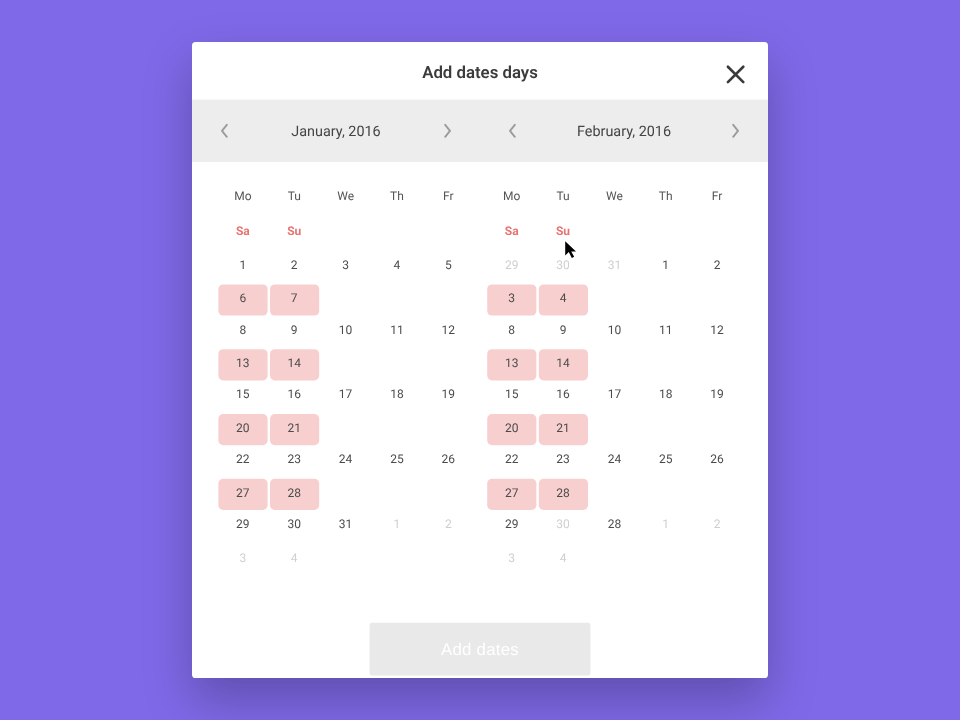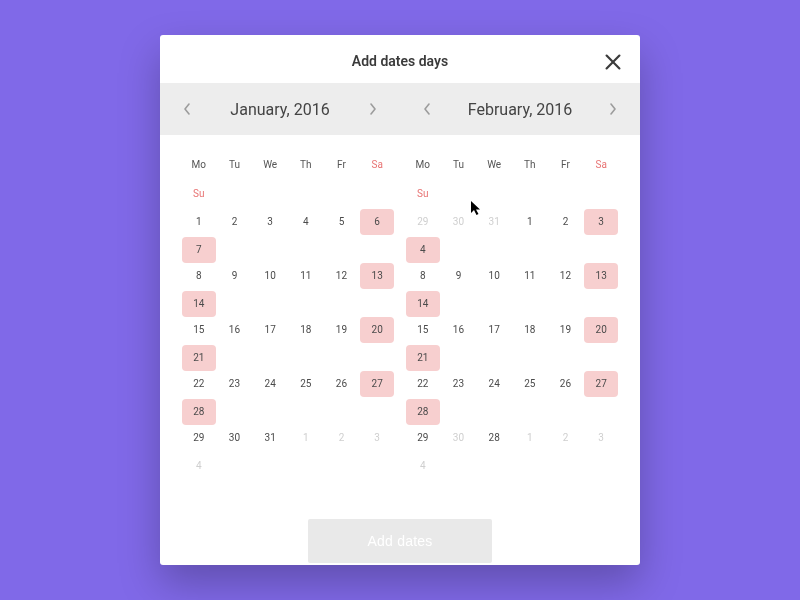--- a/index.html
+++ b/index.html
@@ -56,43 +56,43 @@
     width: 10px;
     height: 14px;
     cursor: pointer;
     color: #9c9c9c;
     display: flex;
     align-items: center;
     justify-content: center;
   }
   .chev svg { width: 8px; height: 12px; }
   .month-label {
-    font-size: 16px;
+    font-size: 12px;
     color: #444;
   }
   .calendars {
     display: flex;
     padding: 18px 22px 10px;
   }
   .cal {
     flex: 1;
   }
   .cal + .cal { margin-left: 12px; }
   .dow-row, .week-row {
     display: grid;
-    grid-template-columns: repeat(6, 1fr);
+    grid-template-columns: repeat(5, 1fr);
     gap: 2px;
   }
   .dow {
     font-size: 10px;
     color: #555;
     text-align: center;
     padding: 6px 0 10px;
   }
-  .dow.wkend { color: #e87373; }
+  .dow.wkend { color: #e87373; font-weight: bold; }
   .day {
     font-size: 10px;
     color: #4b4b4b;
     text-align: center;
     height: 26px;
     line-height: 26px;
     border-radius: 4px;
     cursor: pointer;
   }
   .day.other { color: #cfcfcf; }

